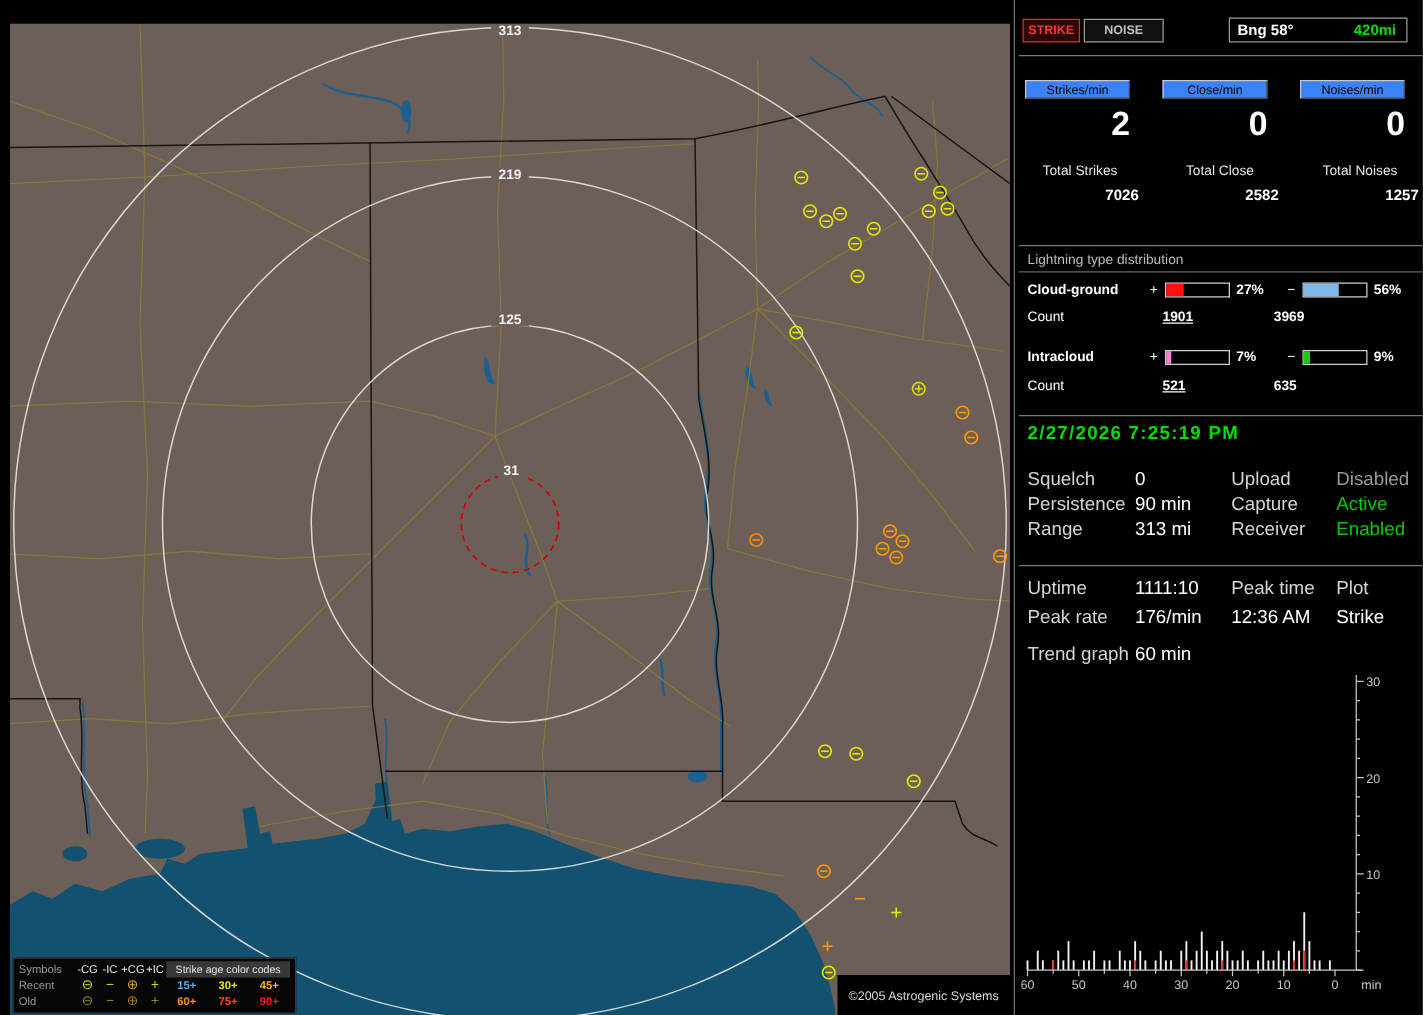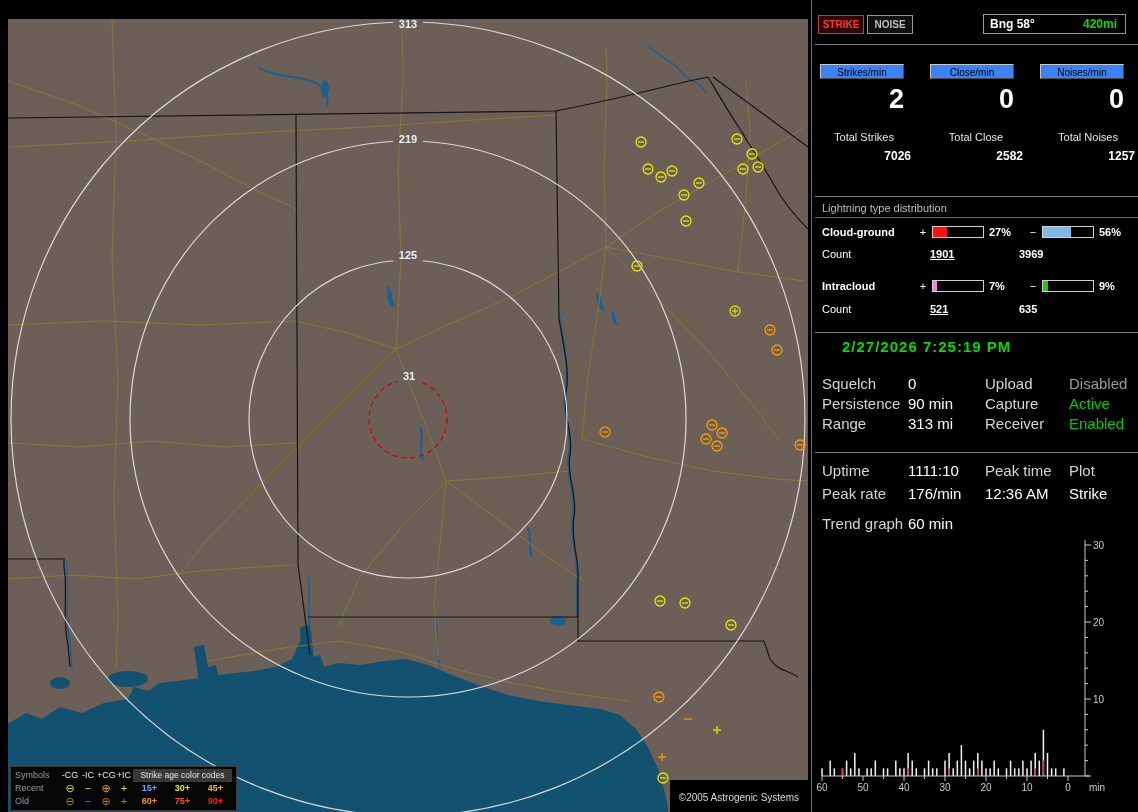--- a/index.html
+++ b/index.html
@@ -18,21 +18,21 @@
   .lg-lab{color:#999;}
   .lg-sym{text-align:center;font-size:11px;line-height:13px;}
   .lg-age{text-align:center;font-weight:bold;}
   .copyright{position:absolute;right:0;bottom:0;background:#000;color:#d8d8d8;font-size:10px;padding:12px 9px;}
 
   
   .panel{position:absolute;left:815px;top:0;width:323px;height:812px;background:#000;color:#fff;}
   .sep{position:absolute;left:0;width:100%;height:1px;background:#7a7a7a;}
   .btn{position:absolute;top:15px;height:19px;font-size:10px;font-weight:bold;text-align:center;line-height:17px;box-sizing:border-box;cursor:pointer;}
   .btn-strike{left:3px;width:46px;background:#2e0404;border:1px solid #c03838;color:#ff3434;}
-  .btn-noise{left:52px;width:46px;background:#101010;border:1px solid #989898;color:#c0c0c0;}
+  .btn-noise{left:52px;width:64px;background:#101010;border:1px solid #989898;color:#c0c0c0;}
   .bearing{position:absolute;left:168px;top:14px;width:143px;height:20px;border:1px solid #999;
     box-sizing:border-box;display:flex;align-items:center;font-size:12px;font-weight:bold;}
   .bearing .bl{padding-left:6px;color:#fff;}
   .bearing .br{margin-left:auto;padding-right:8px;}
   .chip{position:absolute;top:64px;width:84px;height:15px;background:#3b82f6;color:#000;font-size:10px;
     line-height:15px;text-align:center;border:1px solid #c8c8c8;border-bottom-color:#4a4a4a;border-right-color:#4a4a4a;box-sizing:border-box;}
   .k1{left:5px;}.k2{left:115px;}.k3{left:225px;}
   .bignum{position:absolute;top:84px;width:84px;font-size:27px;font-weight:bold;color:#fff;text-align:right;}
   .tlabel{position:absolute;top:131px;width:98px;text-align:center;font-size:11px;color:#e4e4e4;}
   .tvalue{position:absolute;top:149px;width:98px;text-align:right;font-size:12px;font-weight:bold;color:#fff;padding-right:2px;box-sizing:border-box;}
@@ -41,21 +41,21 @@
   .dist-row{position:absolute;left:7px;height:13px;display:flex;align-items:center;font-size:11px;color:#fff;}
   .d-name{width:95px;font-weight:bold;}
   .d-sign{width:12px;text-align:center;}
   .bar{width:50px;height:10px;border:1px solid #d0d0d0;background:#000;margin:0 3px;box-sizing:content-box;}
   .bar-fill{height:100%;}
   .d-pct{width:38px;font-weight:bold;padding-left:2px;}
   .count-row{position:absolute;left:7px;font-size:11px;color:#fff;}
   .c-label{display:inline-block;width:108px;}
   .c-plus{display:inline-block;width:89px;font-weight:bold;text-decoration:underline;}
   .c-minus{font-weight:bold;}
-  .datetime{position:absolute;left:7px;top:338px;font-size:15px;font-weight:bold;letter-spacing:1px;margin-left:20px;}
+  .datetime{position:absolute;left:7px;top:338px;font-size:15px;font-weight:bold;letter-spacing:1px;}
   .row4{position:absolute;left:7px;display:flex;font-size:15px;}
   .c1{width:86px;}.c2{width:77px;}.c3{width:84px;}
   .lab{color:#d4d4d4;}.val{color:#fff;}
   .trend-svg{position:absolute;left:2px;top:536px;}
   .trend-svg text{fill:#c8c8c8;font-size:10px;font-family:"Liberation Sans",sans-serif;}
 </style>
 </head>
 <body>
 
 <div class="map-area">

